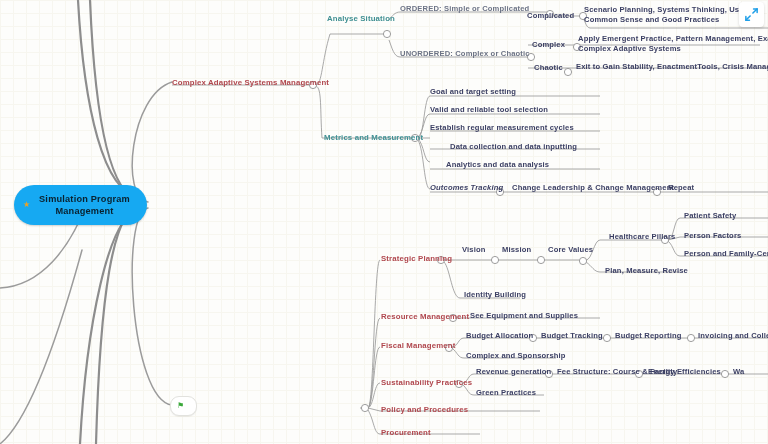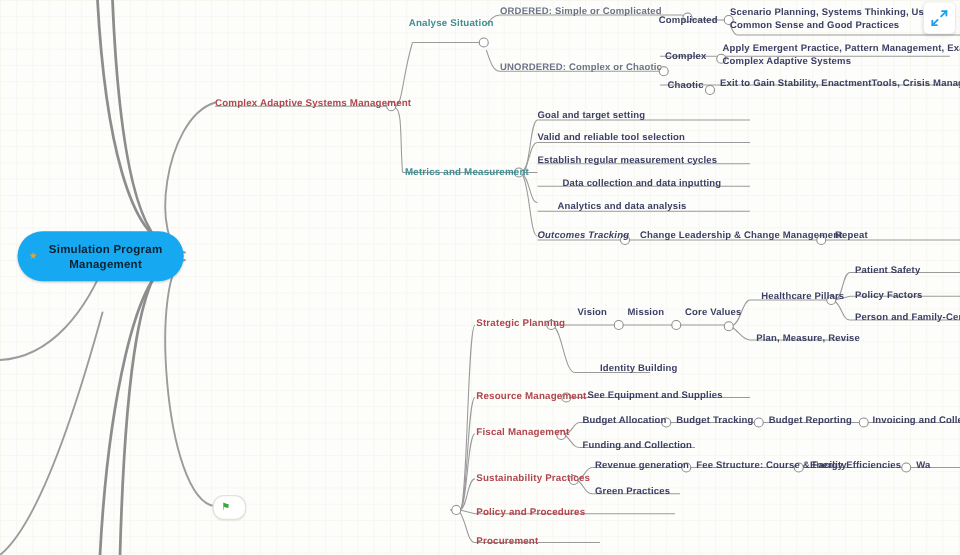--- a/index.html
+++ b/index.html
@@ -222,33 +222,33 @@
   <div class="lbl lvl3" style="left:512px;top:183px;">Change Leadership &amp; Change Management</div>
   <div class="lbl lvl3" style="left:668px;top:183px;">Repeat</div>
 
   <div class="lbl lvl1" style="left:381px;top:254px;">Strategic Planning</div>
   <div class="lbl lvl2" style="left:462px;top:245px;">Vision</div>
   <div class="lbl lvl2" style="left:502px;top:245px;">Mission</div>
   <div class="lbl lvl2" style="left:548px;top:245px;">Core Values</div>
   <div class="lbl lvl2" style="left:609px;top:232px;">Healthcare Pillars</div>
   <div class="lbl lvl2" style="left:605px;top:266px;">Plan, Measure, Revise</div>
   <div class="lbl lvl2" style="left:684px;top:211px;">Patient Safety</div>
-  <div class="lbl lvl2" style="left:684px;top:231px;">Policy Factors</div>
+  <div class="lbl lvl2" style="left:684px;top:231px;">Person Factors</div>
   <div class="lbl lvl2" style="left:684px;top:249px;">Person and Family-Centered</div>
-  <div class="lbl lvl2" style="left:464px;top:290px;margin-left:16px;">Identity Building</div>
+  <div class="lbl lvl2" style="left:464px;top:290px;">Identity Building</div>
 
   <div class="lbl lvl1" style="left:381px;top:312px;">Resource Management</div>
   <div class="lbl lvl2" style="left:470px;top:311px;">See Equipment and Supplies</div>
 
   <div class="lbl lvl1" style="left:381px;top:341px;">Fiscal Management</div>
   <div class="lbl lvl2" style="left:466px;top:331px;">Budget Allocation</div>
   <div class="lbl lvl2" style="left:541px;top:331px;">Budget Tracking</div>
   <div class="lbl lvl2" style="left:615px;top:331px;">Budget Reporting</div>
   <div class="lbl lvl2" style="left:698px;top:331px;">Invoicing and Collection</div>
-  <div class="lbl lvl2" style="left:466px;top:351px;">Funding and Collection</div>
+  <div class="lbl lvl2" style="left:466px;top:351px;">Complex and Sponsorship</div>
 
   <div class="lbl lvl1" style="left:381px;top:378px;">Sustainability Practices</div>
   <div class="lbl lvl2" style="left:476px;top:367px;">Revenue generation</div>
   <div class="lbl lvl2" style="left:557px;top:367px;">Fee Structure: Course &amp; Facility</div>
   <div class="lbl lvl2" style="left:648px;top:367px;">Energy Efficiencies</div>
   <div class="lbl lvl2" style="left:733px;top:367px;">Wa</div>
   <div class="lbl lvl2" style="left:476px;top:388px;">Green Practices</div>
 
   <div class="lbl lvl1" style="left:381px;top:405px;">Policy and Procedures</div>
   <div class="lbl lvl1" style="left:381px;top:428px;">Procurement</div>

